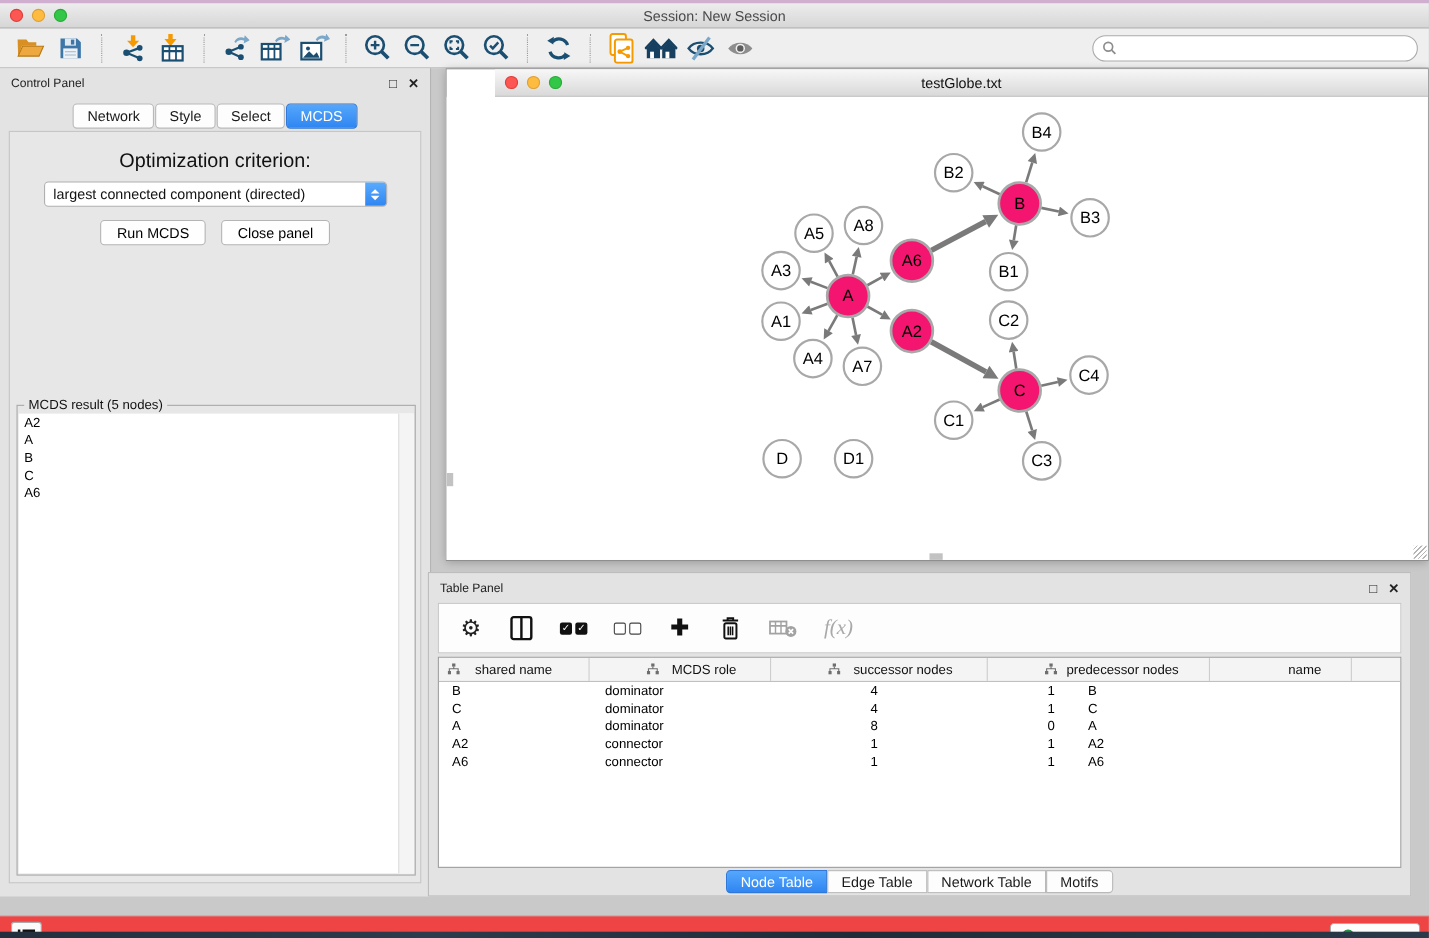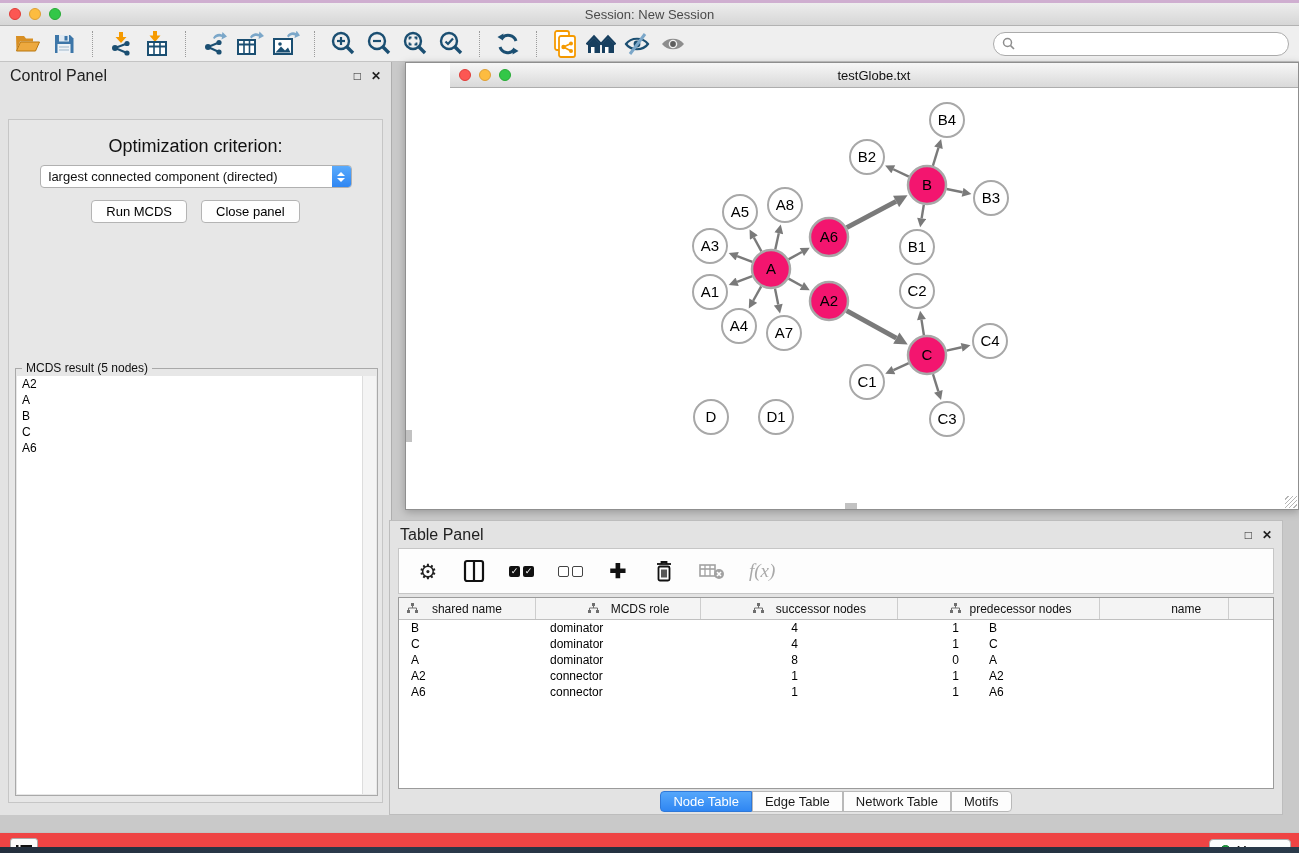--- a/index.html
+++ b/index.html
@@ -25,21 +25,21 @@
   .tb-ico { width:36px; height:32px; display:flex; align-items:center; justify-content:center; cursor:pointer; }
   .tb-sep { width:1px; height:26px; border-left:1px dotted #9b9b9b; margin:0 10px; }
   .searchbox { margin-left:auto; margin-right:10px; width:296px; height:24px; background:#fff;
     border:1px solid #ababab; border-radius:12px; display:flex; align-items:center; padding:0 8px; }
   .searchbox input { border:none; outline:none; flex:1; font-size:12px; margin-left:5px; font-family:"Liberation Sans",sans-serif; background:transparent;}
 
   
   .control-panel { position:absolute; left:0; top:62px; width:392px; height:753px;
     background:#e3e3e3; border-right:1px solid #aeaeae; }
   .panel-head { height:28px; display:flex; align-items:center; padding:0 10px; }
-  .panel-head .ph-title { font-size:16px; color:#222; }
+  .panel-head .ph-title { font-size:11px; color:#222; }
   .panel-head .ph-icons { margin-left:auto; display:flex; gap:10px; }
   .ph-ic { font-size:12px; color:#222; cursor:pointer; font-weight:bold; line-height:12px;}
   .cp-tabs { display:flex; justify-content:center; gap:1px; margin-top:4px; }
   .cp-tab { background:#fdfdfd; border:1px solid #b9b9b9; padding:3px 12px; font-size:13px;
     border-radius:4px; color:#1a1a1a; cursor:pointer; }
   .cp-tab.active { background:linear-gradient(#55a7fb,#2f86f2); border-color:#2f78d8; color:#fff; }
   .cp-content { position:absolute; left:8px; right:8px; top:57px; bottom:12px;
     background:#e7e7e7; border:1px solid #c6c6c6; }
   .opt-label { text-align:center; margin-top:16px; font-size:18px; color:#111; }
   .dropdown { position:relative; margin:8px auto 0; width:312px; height:23px; background:#fff;
@@ -274,20 +274,26 @@
   </div>
 
   <div class="control-panel">
     <div class="panel-head">
       <span class="ph-title">Control Panel</span>
       <span class="ph-icons">
         <span class="ph-ic">□</span>
         <span class="ph-ic">✕</span>
       </span>
     </div>
+    <div class="cp-tabs">
+        <div class="cp-tab">Network</div>
+        <div class="cp-tab">Style</div>
+        <div class="cp-tab">Select</div>
+        <div class="cp-tab active">MCDS</div>
+      </div>
     <div class="cp-content">
       <div class="opt-label">Optimization criterion:</div>
       <div class="dropdown">
         <span class="dd-text">largest connected component (directed)</span>
         <span class="dd-stepper">
             <span class="dd-up"></span>
             <span class="dd-down"></span>
           </span>
       </div>
       <div class="btn-row">

